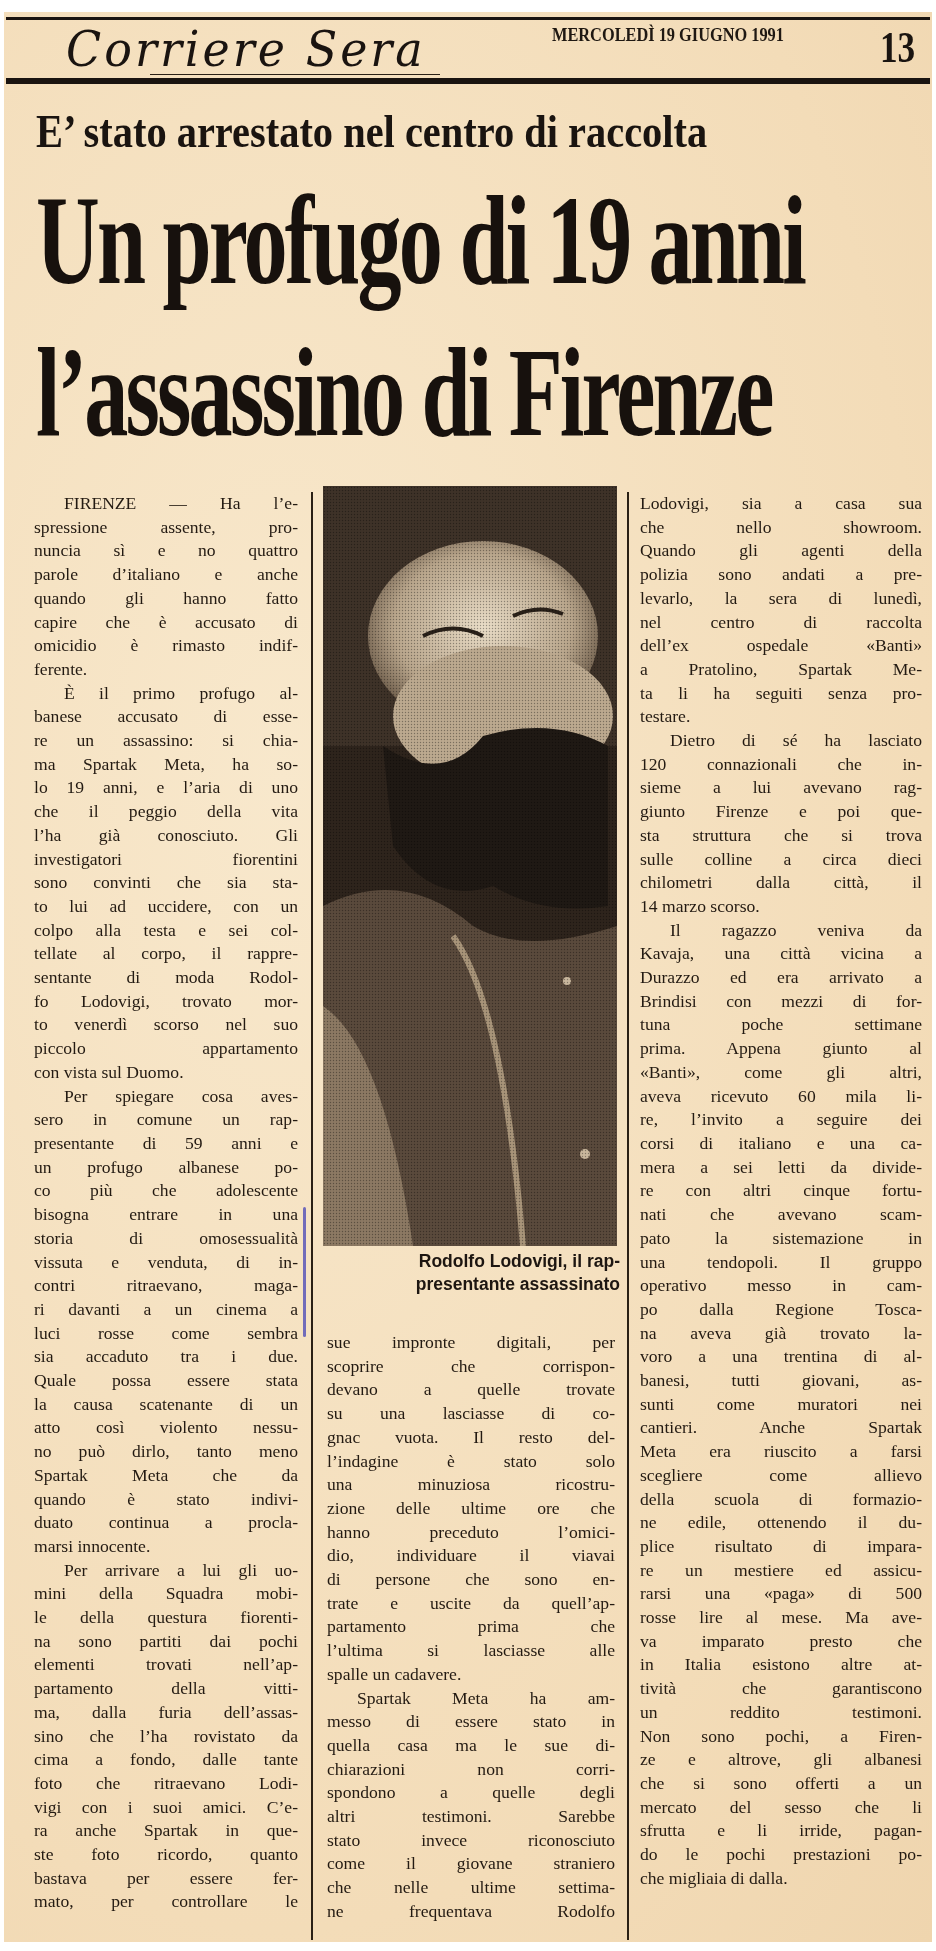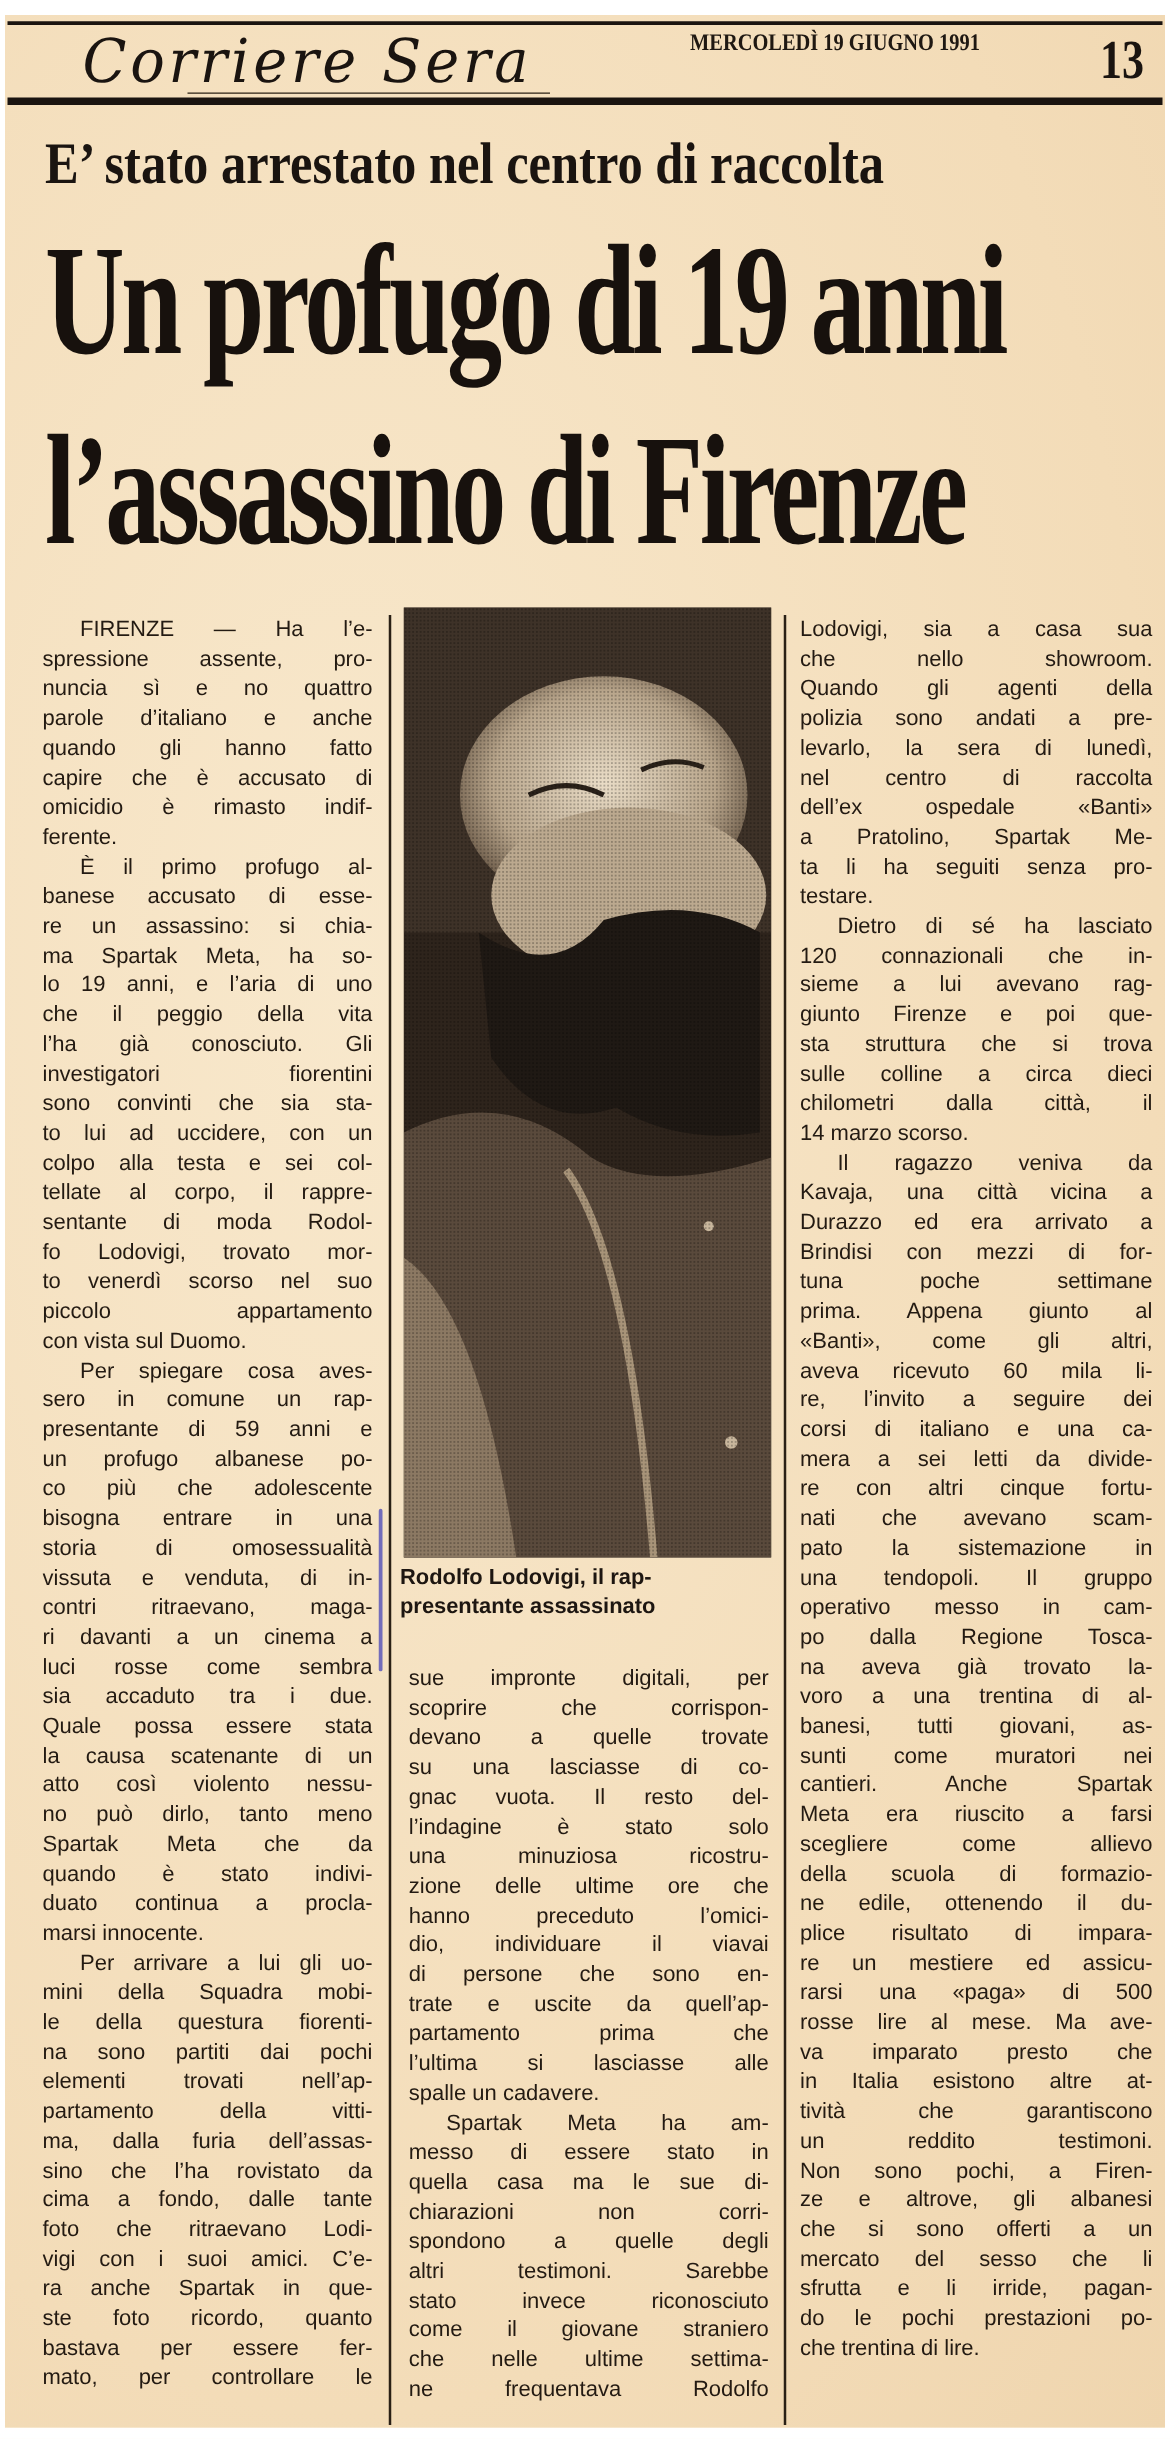--- a/index.html
+++ b/index.html
@@ -31,38 +31,38 @@
     transform: scaleX(0.86); transform-origin: left;
   }
   .headline {
     position: absolute; left: 36px; font-family: "Liberation Serif", serif;
     font-size: 126px; font-weight: bold; color: #17110d; white-space: nowrap;
     letter-spacing: -4px; transform: scaleX(0.7) scaleY(1.0); transform-origin: left; line-height: 1;
   }
   .h1 { top: 178px; }
   .h2 { top: 330px; }
   .col {
-    position: absolute; font-family: Liberation Sans, sans-serif; font-size: 17.6px; line-height: 23.7px;
+    position: absolute; font-family: Liberation Serif, serif; font-size: 17.6px; line-height: 23.7px;
     color: #231a12; text-align: justify;
   }
   .col .line { display: block; text-align: justify; text-align-last: justify; white-space: nowrap; overflow: hidden; }
   .col .line.last { text-align-last: left; }
   .col .line.ind { padding-left: 30px; }
   .c1 { left: 34px; top: 492px; width: 264px; }
   .c2 { left: 327px; top: 1331px; width: 288px; }
   .c3 { left: 640px; top: 492px; width: 282px; }
   .vrule { position: absolute; width: 2px; background: #2a2015; }
   .v1 { left: 311px; top: 492px; height: 1448px; }
   .v2 { left: 627px; top: 492px; height: 1448px; }
   .photo {
     position: absolute; left: 323px; top: 486px; width: 294px; height: 760px; overflow: hidden;
     background: #3a2f26;
   }
   .caption {
-    position: absolute; left: 320px; top: 1250px; width: 300px; text-align: left;
+    position: absolute; left: 320px; top: 1250px; width: 300px; text-align: right;
     font-family: "Liberation Sans", sans-serif; font-weight: bold; font-size: 17.5px; line-height: 23px; color: #1d1611;
   }
   .byline {
     position: absolute; left: 770px; top: 1911px; font-family: "Liberation Serif", serif; font-weight: bold;
     font-size: 21px; color: #1a1410; letter-spacing: 1px; margin-top: 45px;
   }
   .ink-mark { position: absolute; left: 303px; top: 1207px; width: 3px; height: 130px; background: #5a57b8; border-radius: 2px; opacity: 0.85; }
 </style>
 </head>
 <body>
@@ -257,18 +257,18 @@
     <span class="line">va imparato presto che</span>
     <span class="line">in Italia esistono altre at-</span>
     <span class="line">tività che garantiscono</span>
     <span class="line">un reddito testimoni.</span>
     <span class="line">Non sono pochi, a Firen-</span>
     <span class="line">ze e altrove, gli albanesi</span>
     <span class="line">che si sono offerti a un</span>
     <span class="line">mercato del sesso che li</span>
     <span class="line">sfrutta e li irride, pagan-</span>
     <span class="line">do le pochi prestazioni po-</span>
-    <span class="line last">che trentina di lire.</span>
+    <span class="line last">che migliaia di dalla.</span>
   </div>
 
 <div class="ink-mark"></div>
 
 <div class="byline">Paolo Fallai</div>
 
 </body></html>

